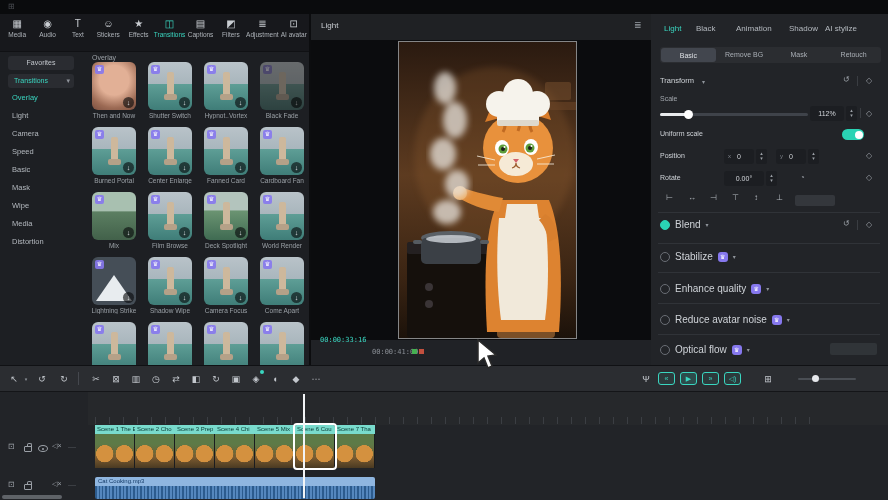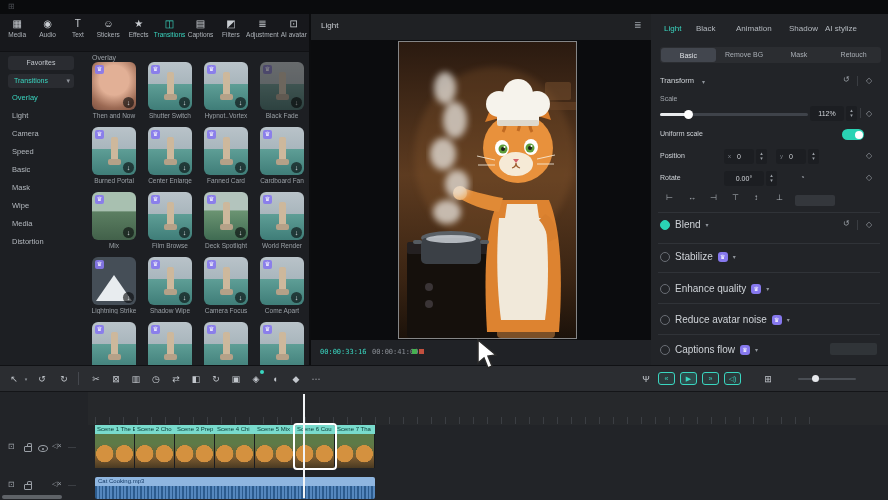--- a/index.html
+++ b/index.html
@@ -355,21 +355,21 @@
         <circle cx="100" cy="62" r="13"></circle>
           <circle cx="119" cy="52" r="15"></circle>
           <circle cx="138" cy="62" r="13"></circle>
         <rect x="98" y="64" width="42" height="18" rx="3"></rect>
       </g>
       <rect x="98" y="78" width="42" height="6" rx="2" fill="#ded9cd"></rect>
     </svg>
   </div>
 
   <div class="abs" id="playerfoot"></div>
-  <span class="abs tc" style="left:320px;top:348px;color:#3ad6c0">00:00:33:16</span>
+  <span class="abs tc" style="left:320px;top:336px;color:#3ad6c0">00:00:33:16</span>
   <span class="abs tc" style="left:372px;top:348px;color:#8a8f96">00:00:41:09</span>
   <span class="abs" style="left:412px;top:349px;width:5px;height:5px;background:#46b052"></span>
   <span class="abs" style="left:419px;top:349px;width:5px;height:5px;background:#c2503e"></span>
   <span class="abs" style="left:779px;top:346px;font-size:9px;color:#c3c7cd">▱</span>
   <span class="abs" style="left:803px;top:346px;font-size:9px;color:#c3c7cd">⌖</span>
   <span class="abs pill" style="left:824px;top:347px">HD</span>
   <span class="abs" style="left:854px;top:346px;font-size:9px;color:#c3c7cd">⇲</span>
 
   <div class="abs" id="inspector"></div>
   <span class="tab active" style="left:664px">Light</span>
@@ -464,21 +464,21 @@
   <div class="hdiv" style="top:303px"></div>
   <div class="secrow" style="top:314px">
     <span class="chk"></span>
     <span class="seclabel">Reduce avatar noise</span>
     <span class="vip">♛</span>
     <span class="caret">▾</span>
   </div>
   <div class="hdiv" style="top:334px"></div>
   <div class="secrow" style="top:344px">
     <span class="chk"></span>
-    <span class="seclabel">Captions flow</span>
+    <span class="seclabel">Optical flow</span>
     <span class="vip">♛</span>
     <span class="caret">▾</span>
   </div>
   <div class="abs" style="left:830px;top:343px;width:47px;height:12px;background:#36393e;border-radius:2px;opacity:.75"></div>
 
   <div class="abs" id="toolrow"></div>
   <span class="tbi" style="left:6px">↖</span>
   <span class="tbi" style="left:18px;font-size:5px;color:#8f949b">▾</span>
   <span class="tbi" style="left:34px">↺</span>
   <span class="tbi" style="left:56px">↻</span>

